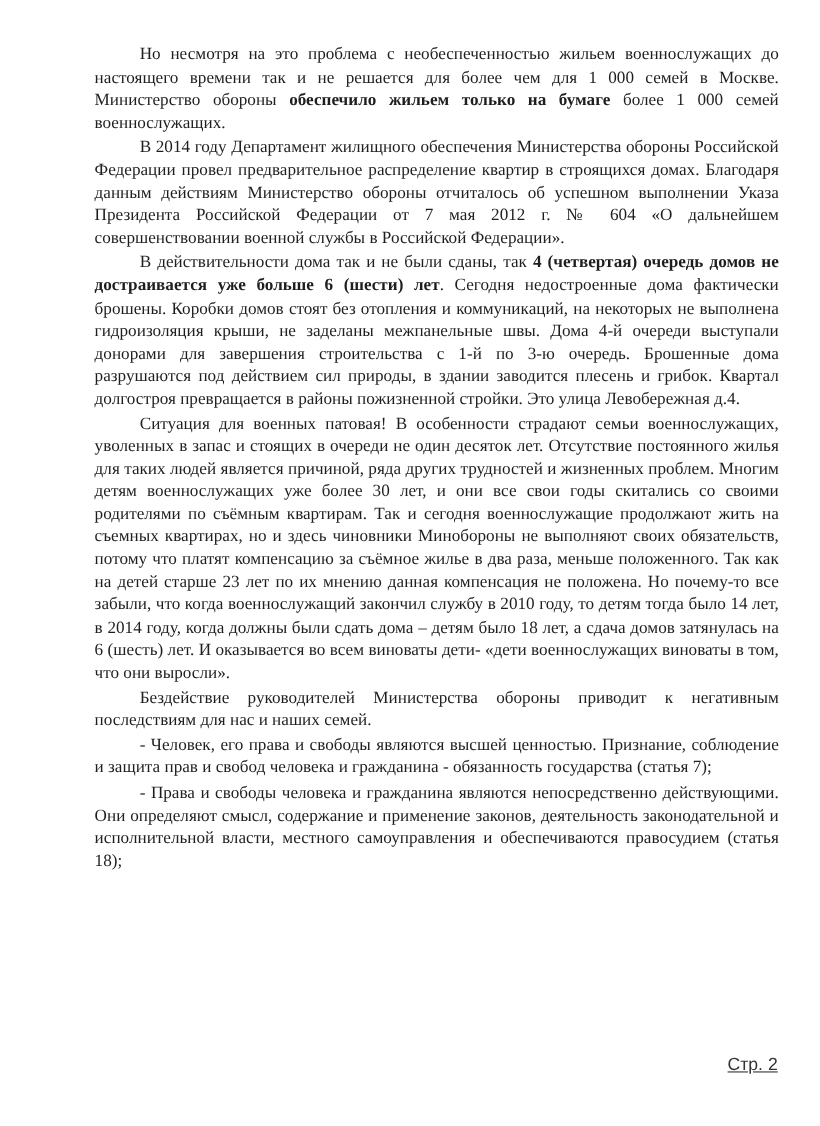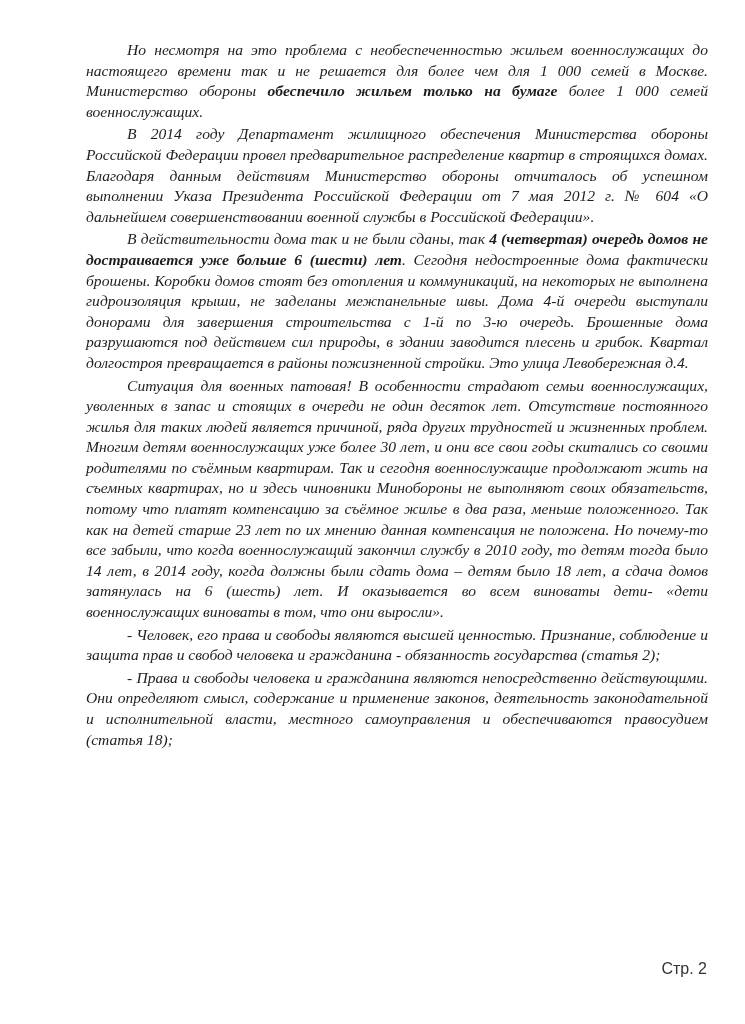--- a/index.html
+++ b/index.html
@@ -2,33 +2,34 @@
 <html><head>
 <meta charset="utf-8">
 <style>
   html, body { margin: 0; padding: 0; background: #ffffff; }
   body { width: 745px; height: 1024px; position: relative; overflow: hidden; }
   .page {
     position: absolute; left: 86px; top: 40px; width: 622px;
     font-family: "Liberation Serif", serif; font-size: 15.6px; line-height: 20.6px;
     color: #1e1e1e;
   }
-  .p { text-align: justify; text-indent: 41px; margin: 0; font-style: italic; }
+  .p { text-align: justify; text-indent: 41px; margin: 0; }
   .p.gap { margin-top: 2px; }
   .p.head { font-weight: bold; }
   b { font-weight: bold; }
   .footer {
     position: absolute; right: 38px; top: 960px;
-    font-family: "Liberation Sans", sans-serif; font-size: 16px; color: #333;
+    font-family: "Liberation Sans", sans-serif; font-size: 16px; color: #333; text-decoration: underline;
   }
 </style>
 </head>
 <body>
 
 <div class="page" id="doc">
     <p class="p"><span>Но несмотря на это проблема с необеспеченностью жильем военнослужащих до настоящего времени так и не решается для более чем для 1 000 семей в Москве. Министерство обороны </span><b>обеспечило жильем только на бумаге</b><span> более 1 000 семей военнослужащих.</span></p>
     <p class="p gap"><span>В 2014 году Департамент жилищного обеспечения Министерства обороны Российской Федерации провел предварительное распределение квартир в строящихся домах. Благодаря данным действиям Министерство обороны отчиталось об успешном выполнении Указа Президента Российской Федерации от 7 мая 2012 г. № 604 «О дальнейшем совершенствовании военной службы в Российской Федерации».</span></p>
     <p class="p gap"><span>В действительности дома так и не были сданы, так </span><b>4 (четвертая) очередь домов не достраивается уже больше 6 (шести) лет</b><span>. Сегодня недостроенные дома фактически брошены. Коробки домов стоят без отопления и коммуникаций, на некоторых не выполнена гидроизоляция крыши, не заделаны межпанельные швы. Дома 4-й очереди выступали донорами для завершения строительства с 1-й по 3-ю очередь. Брошенные дома разрушаются под действием сил природы, в здании заводится плесень и грибок. Квартал долгостроя превращается в районы пожизненной стройки. Это улица Левобережная д.4.</span></p>
     <p class="p gap"><span>Ситуация для военных патовая! В особенности страдают семьи военнослужащих, уволенных в запас и стоящих в очереди не один десяток лет. Отсутствие постоянного жилья для таких людей является причиной, ряда других трудностей и жизненных проблем. Многим детям военнослужащих уже более 30 лет, и они все свои годы скитались со своими родителями по съёмным квартирам. Так и сегодня военнослужащие продолжают жить на съемных квартирах, но и здесь чиновники Минобороны не выполняют своих обязательств, потому что платят компенсацию за съёмное жилье в два раза, меньше положенного. Так как на детей старше 23 лет по их мнению данная компенсация не положена. Но почему-то все забыли, что когда военнослужащий закончил службу в 2010 году, то детям тогда было 14 лет, в 2014 году, когда должны были сдать дома – детям было 18 лет, а сдача домов затянулась на 6 (шесть) лет. И оказывается во всем виноваты дети- «дети военнослужащих виноваты в том, что они выросли».</span></p>
-    <p class="p gap"><span>- Человек, его права и свободы являются высшей ценностью. Признание, соблюдение и защита прав и свобод человека и гражданина - обязанность государства (статья 2);</span></p>
+    <p class="p gap"><span>Бездействие руководителей Министерства обороны приводит к негативным последствиям для нас и наших семей.</span></p>
+    <p class="p gap"><span>- Человек, его права и свободы являются высшей ценностью. Признание, соблюдение и защита прав и свобод человека и гражданина - обязанность государства (статья 7);</span></p>
     <p class="p gap"><span>- Права и свободы человека и гражданина являются непосредственно действующими. Они определяют смысл, содержание и применение законов, деятельность законодательной и исполнительной власти, местного самоуправления и обеспечиваются правосудием (статья 18);</span></p>
   </div>
 <div class="footer">Стр. 2</div>
 
 </body></html>

